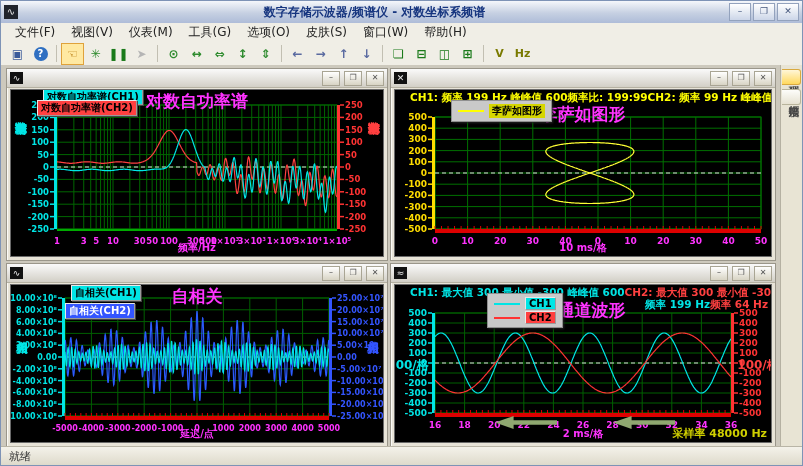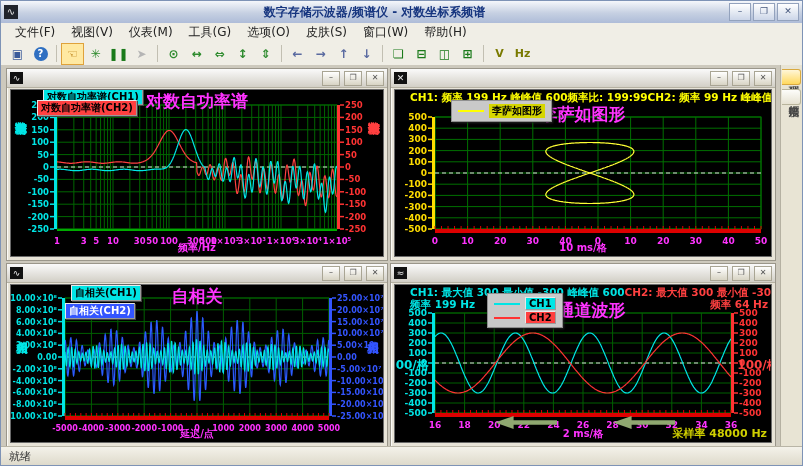--- a/index.html
+++ b/index.html
@@ -763,21 +763,21 @@
             <text x="276.8" y="143" fill="#ff33ff" text-anchor="middle" font-size="9" font-weight="bold">32</text>
             <text x="306.40000000000003" y="143" fill="#ff33ff" text-anchor="middle" font-size="9" font-weight="bold">34</text>
             <text x="336" y="143" fill="#ff33ff" text-anchor="middle" font-size="9" font-weight="bold">36</text>
             <polyline points="40.0,51.7 40.6,51.0 41.2,50.4 41.8,49.9 42.4,49.4 43.0,49.0 43.6,48.6 44.1,48.4 44.7,48.2 45.3,48.0 45.9,48.0 46.5,48.0 47.1,48.1 47.7,48.3 48.3,48.6 48.9,48.9 49.5,49.3 50.1,49.8 50.7,50.3 51.2,50.9 51.8,51.6 52.4,52.4 53.0,53.2 53.6,54.0 54.2,55.0 54.8,56.0 55.4,57.0 56.0,58.1 56.6,59.3 57.2,60.4 57.8,61.7 58.4,63.0 58.9,64.3 59.5,65.6 60.1,67.0 60.7,68.4 61.3,69.9 61.9,71.3 62.5,72.8 63.1,74.3 63.7,75.8 64.3,77.3 64.9,78.8 65.5,80.3 66.0,81.7 66.6,83.2 67.2,84.7 67.8,86.2 68.4,87.6 69.0,89.0 69.6,90.4 70.2,91.7 70.8,93.0 71.4,94.3 72.0,95.6 72.6,96.8 73.2,97.9 73.7,99.0 74.3,100.0 74.9,101.0 75.5,102.0 76.1,102.8 76.7,103.6 77.3,104.4 77.9,105.1 78.5,105.7 79.1,106.2 79.7,106.7 80.3,107.1 80.8,107.4 81.4,107.7 82.0,107.9 82.6,108.0 83.2,108.0 83.8,108.0 84.4,107.8 85.0,107.6 85.6,107.4 86.2,107.0 86.8,106.6 87.4,106.1 88.0,105.6 88.5,104.9 89.1,104.3 89.7,103.5 90.3,102.7 90.9,101.8 91.5,100.8 92.1,99.8 92.7,98.8 93.3,97.7 93.9,96.5 94.5,95.3 95.1,94.1 95.6,92.8 96.2,91.5 96.8,90.1 97.4,88.7 98.0,87.3 98.6,85.9 99.2,84.4 99.8,82.9 100.4,81.5 101.0,80.0 101.6,78.5 102.2,77.0 102.8,75.5 103.3,74.0 103.9,72.5 104.5,71.0 105.1,69.6 105.7,68.2 106.3,66.7 106.9,65.4 107.5,64.0 108.1,62.7 108.7,61.4 109.3,60.2 109.9,59.0 110.4,57.9 111.0,56.8 111.6,55.8 112.2,54.8 112.8,53.9 113.4,53.0 114.0,52.2 114.6,51.5 115.2,50.8 115.8,50.2 116.4,49.7 117.0,49.2 117.6,48.8 118.1,48.5 118.7,48.3 119.3,48.1 119.9,48.0 120.5,48.0 121.1,48.1 121.7,48.2 122.3,48.4 122.9,48.7 123.5,49.0 124.1,49.5 124.7,50.0 125.2,50.5 125.8,51.2 126.4,51.9 127.0,52.6 127.6,53.5 128.2,54.4 128.8,55.3 129.4,56.3 130.0,57.4 130.6,58.5 131.2,59.7 131.8,60.9 132.4,62.2 132.9,63.4 133.5,64.8 134.1,66.1 134.7,67.5 135.3,69.0 135.9,70.4 136.5,71.9 137.1,73.3 137.7,74.8 138.3,76.3 138.9,77.8 139.5,79.3 140.0,80.8 140.6,82.3 141.2,83.8 141.8,85.2 142.4,86.7 143.0,88.1 143.6,89.5 144.2,90.9 144.8,92.2 145.4,93.5 146.0,94.8 146.6,96.0 147.2,97.2 147.7,98.3 148.3,99.4 148.9,100.4 149.5,101.4 150.1,102.3 150.7,103.1 151.3,103.9 151.9,104.7 152.5,105.3 153.1,105.9 153.7,106.4 154.3,106.9 154.8,107.2 155.4,107.5 156.0,107.8 156.6,107.9 157.2,108.0 157.8,108.0 158.4,107.9 159.0,107.8 159.6,107.6 160.2,107.3 160.8,106.9 161.4,106.4 162.0,105.9 162.5,105.4 163.1,104.7 163.7,104.0 164.3,103.2 164.9,102.4 165.5,101.4 166.1,100.5 166.7,99.5 167.3,98.4 167.9,97.3 168.5,96.1 169.1,94.9 169.6,93.6 170.2,92.3 170.8,91.0 171.4,89.6 172.0,88.2 172.6,86.8 173.2,85.3 173.8,83.9 174.4,82.4 175.0,80.9 175.6,79.4 176.2,77.9 176.8,76.4 177.3,74.9 177.9,73.4 178.5,72.0 179.1,70.5 179.7,69.0 180.3,67.6 180.9,66.2 181.5,64.9 182.1,63.5 182.7,62.2 183.3,61.0 183.9,59.8 184.4,58.6 185.0,57.5 185.6,56.4 186.2,55.4 186.8,54.4 187.4,53.5 188.0,52.7 188.6,51.9 189.2,51.2 189.8,50.6 190.4,50.0 191.0,49.5 191.6,49.1 192.1,48.7 192.7,48.4 193.3,48.2 193.9,48.1 194.5,48.0 195.1,48.0 195.7,48.1 196.3,48.3 196.9,48.5 197.5,48.8 198.1,49.2 198.7,49.6 199.2,50.2 199.8,50.8 200.4,51.4 201.0,52.2 201.6,53.0 202.2,53.8 202.8,54.7 203.4,55.7 204.0,56.7 204.6,57.8 205.2,59.0 205.8,60.1 206.4,61.4 206.9,62.6 207.5,63.9 208.1,65.3 208.7,66.7 209.3,68.1 209.9,69.5 210.5,70.9 211.1,72.4 211.7,73.9 212.3,75.4 212.9,76.9 213.5,78.4 214.0,79.9 214.6,81.4 215.2,82.8 215.8,84.3 216.4,85.8 217.0,87.2 217.6,88.6 218.2,90.0 218.8,91.4 219.4,92.7 220.0,94.0 220.6,95.2 221.2,96.5 221.7,97.6 222.3,98.7 222.9,99.8 223.5,100.8 224.1,101.7 224.7,102.6 225.3,103.4 225.9,104.2 226.5,104.9 227.1,105.5 227.7,106.1 228.3,106.6 228.8,107.0 229.4,107.4 230.0,107.6 230.6,107.8 231.2,107.9 231.8,108.0 232.4,108.0 233.0,107.9 233.6,107.7 234.2,107.4 234.8,107.1 235.4,106.7 236.0,106.3 236.5,105.7 237.1,105.1 237.7,104.4 238.3,103.7 238.9,102.9 239.5,102.0 240.1,101.1 240.7,100.1 241.3,99.1 241.9,98.0 242.5,96.8 243.1,95.6 243.6,94.4 244.2,93.1 244.8,91.8 245.4,90.5 246.0,89.1 246.6,87.7 247.2,86.2 247.8,84.8 248.4,83.3 249.0,81.8 249.6,80.4 250.2,78.9 250.8,77.4 251.3,75.9 251.9,74.4 252.5,72.9 253.1,71.4 253.7,70.0 254.3,68.5 254.9,67.1 255.5,65.7 256.1,64.4 256.7,63.0 257.3,61.8 257.9,60.5 258.4,59.3 259.0,58.2 259.6,57.1 260.2,56.0 260.8,55.0 261.4,54.1 262.0,53.2 262.6,52.4 263.2,51.7 263.8,51.0 264.4,50.4 265.0,49.8 265.6,49.3 266.1,48.9 266.7,48.6 267.3,48.3 267.9,48.1 268.5,48.0 269.1,48.0 269.7,48.0 270.3,48.2 270.9,48.3 271.5,48.6 272.1,48.9 272.7,49.4 273.2,49.8 273.8,50.4 274.4,51.0 275.0,51.7 275.6,52.4 276.2,53.3 276.8,54.1 277.4,55.1 278.0,56.1 278.6,57.1 279.2,58.2 279.8,59.4 280.4,60.6 280.9,61.8 281.5,63.1 282.1,64.4 282.7,65.8 283.3,67.2 283.9,68.6 284.5,70.0 285.1,71.5 285.7,72.9 286.3,74.4 286.9,75.9 287.5,77.4 288.0,78.9 288.6,80.4 289.2,81.9 289.8,83.4 290.4,84.9 291.0,86.3 291.6,87.7 292.2,89.2 292.8,90.5 293.4,91.9 294.0,93.2 294.6,94.5 295.2,95.7 295.7,96.9 296.3,98.0 296.9,99.1 297.5,100.2 298.1,101.1 298.7,102.1 299.3,102.9 299.9,103.7 300.5,104.5 301.1,105.1 301.7,105.8 302.3,106.3 302.8,106.8 303.4,107.1 304.0,107.5 304.6,107.7 305.2,107.9 305.8,108.0 306.4,108.0 307.0,107.9 307.6,107.8 308.2,107.6 308.8,107.3 309.4,107.0 310.0,106.6 310.5,106.1 311.1,105.5 311.7,104.9 312.3,104.2 312.9,103.4 313.5,102.6 314.1,101.7 314.7,100.7 315.3,99.7 315.9,98.7 316.5,97.6 317.1,96.4 317.6,95.2 318.2,93.9 318.8,92.6 319.4,91.3 320.0,90.0 320.6,88.6 321.2,87.1 321.8,85.7 322.4,84.3 323.0,82.8 323.6,81.3 324.2,79.8 324.8,78.3 325.3,76.8 325.9,75.3 326.5,73.8 327.1,72.3 327.7,70.9 328.3,69.4 328.9,68.0 329.5,66.6 330.1,65.2 330.7,63.9 331.3,62.6 331.9,61.3 332.4,60.1 333.0,58.9 333.6,57.8 334.2,56.7 334.8,55.7 335.4,54.7 336.0,53.8" fill="none" stroke="#00e5e5" stroke-width="1.2" clip-path="url(#cp-waveform)"></polyline>
             <polyline points="40.0,95.1 40.6,95.7 41.2,96.3 41.8,96.9 42.4,97.5 43.0,98.0 43.6,98.6 44.1,99.1 44.7,99.6 45.3,100.2 45.9,100.6 46.5,101.1 47.1,101.6 47.7,102.1 48.3,102.5 48.9,102.9 49.5,103.3 50.1,103.7 50.7,104.1 51.2,104.5 51.8,104.8 52.4,105.1 53.0,105.4 53.6,105.7 54.2,106.0 54.8,106.3 55.4,106.5 56.0,106.7 56.6,106.9 57.2,107.1 57.8,107.3 58.4,107.4 58.9,107.6 59.5,107.7 60.1,107.8 60.7,107.9 61.3,107.9 61.9,108.0 62.5,108.0 63.1,108.0 63.7,108.0 64.3,108.0 64.9,107.9 65.5,107.8 66.0,107.7 66.6,107.6 67.2,107.5 67.8,107.4 68.4,107.2 69.0,107.0 69.6,106.8 70.2,106.6 70.8,106.4 71.4,106.1 72.0,105.9 72.6,105.6 73.2,105.3 73.7,105.0 74.3,104.6 74.9,104.3 75.5,103.9 76.1,103.5 76.7,103.1 77.3,102.7 77.9,102.3 78.5,101.8 79.1,101.4 79.7,100.9 80.3,100.4 80.8,99.9 81.4,99.4 82.0,98.8 82.6,98.3 83.2,97.7 83.8,97.2 84.4,96.6 85.0,96.0 85.6,95.4 86.2,94.8 86.8,94.2 87.4,93.5 88.0,92.9 88.5,92.2 89.1,91.6 89.7,90.9 90.3,90.2 90.9,89.5 91.5,88.9 92.1,88.2 92.7,87.4 93.3,86.7 93.9,86.0 94.5,85.3 95.1,84.6 95.6,83.8 96.2,83.1 96.8,82.4 97.4,81.6 98.0,80.9 98.6,80.1 99.2,79.4 99.8,78.7 100.4,77.9 101.0,77.2 101.6,76.4 102.2,75.7 102.8,74.9 103.3,74.2 103.9,73.4 104.5,72.7 105.1,72.0 105.7,71.2 106.3,70.5 106.9,69.8 107.5,69.1 108.1,68.4 108.7,67.7 109.3,67.0 109.9,66.3 110.4,65.6 111.0,64.9 111.6,64.3 112.2,63.6 112.8,62.9 113.4,62.3 114.0,61.7 114.6,61.1 115.2,60.4 115.8,59.8 116.4,59.3 117.0,58.7 117.6,58.1 118.1,57.6 118.7,57.0 119.3,56.5 119.9,56.0 120.5,55.5 121.1,55.0 121.7,54.5 122.3,54.1 122.9,53.6 123.5,53.2 124.1,52.8 124.7,52.4 125.2,52.0 125.8,51.6 126.4,51.3 127.0,51.0 127.6,50.6 128.2,50.3 128.8,50.1 129.4,49.8 130.0,49.6 130.6,49.3 131.2,49.1 131.8,48.9 132.4,48.8 132.9,48.6 133.5,48.5 134.1,48.3 134.7,48.2 135.3,48.1 135.9,48.1 136.5,48.0 137.1,48.0 137.7,48.0 138.3,48.0 138.9,48.0 139.5,48.1 140.0,48.1 140.6,48.2 141.2,48.3 141.8,48.5 142.4,48.6 143.0,48.7 143.6,48.9 144.2,49.1 144.8,49.3 145.4,49.6 146.0,49.8 146.6,50.1 147.2,50.3 147.7,50.6 148.3,51.0 148.9,51.3 149.5,51.6 150.1,52.0 150.7,52.4 151.3,52.8 151.9,53.2 152.5,53.6 153.1,54.1 153.7,54.5 154.3,55.0 154.8,55.5 155.4,56.0 156.0,56.5 156.6,57.0 157.2,57.6 157.8,58.1 158.4,58.7 159.0,59.2 159.6,59.8 160.2,60.4 160.8,61.0 161.4,61.7 162.0,62.3 162.5,62.9 163.1,63.6 163.7,64.2 164.3,64.9 164.9,65.6 165.5,66.3 166.1,67.0 166.7,67.7 167.3,68.4 167.9,69.1 168.5,69.8 169.1,70.5 169.6,71.2 170.2,72.0 170.8,72.7 171.4,73.4 172.0,74.2 172.6,74.9 173.2,75.7 173.8,76.4 174.4,77.2 175.0,77.9 175.6,78.6 176.2,79.4 176.8,80.1 177.3,80.9 177.9,81.6 178.5,82.4 179.1,83.1 179.7,83.8 180.3,84.6 180.9,85.3 181.5,86.0 182.1,86.7 182.7,87.4 183.3,88.1 183.9,88.8 184.4,89.5 185.0,90.2 185.6,90.9 186.2,91.6 186.8,92.2 187.4,92.9 188.0,93.5 188.6,94.2 189.2,94.8 189.8,95.4 190.4,96.0 191.0,96.6 191.6,97.2 192.1,97.7 192.7,98.3 193.3,98.8 193.9,99.4 194.5,99.9 195.1,100.4 195.7,100.9 196.3,101.4 196.9,101.8 197.5,102.3 198.1,102.7 198.7,103.1 199.2,103.5 199.8,103.9 200.4,104.3 201.0,104.6 201.6,105.0 202.2,105.3 202.8,105.6 203.4,105.9 204.0,106.1 204.6,106.4 205.2,106.6 205.8,106.8 206.4,107.0 206.9,107.2 207.5,107.4 208.1,107.5 208.7,107.6 209.3,107.7 209.9,107.8 210.5,107.9 211.1,108.0 211.7,108.0 212.3,108.0 212.9,108.0 213.5,108.0 214.0,107.9 214.6,107.9 215.2,107.8 215.8,107.7 216.4,107.6 217.0,107.4 217.6,107.3 218.2,107.1 218.8,106.9 219.4,106.7 220.0,106.5 220.6,106.3 221.2,106.0 221.7,105.7 222.3,105.4 222.9,105.1 223.5,104.8 224.1,104.5 224.7,104.1 225.3,103.7 225.9,103.3 226.5,102.9 227.1,102.5 227.7,102.1 228.3,101.6 228.8,101.1 229.4,100.7 230.0,100.2 230.6,99.6 231.2,99.1 231.8,98.6 232.4,98.0 233.0,97.5 233.6,96.9 234.2,96.3 234.8,95.7 235.4,95.1 236.0,94.5 236.5,93.9 237.1,93.2 237.7,92.6 238.3,91.9 238.9,91.3 239.5,90.6 240.1,89.9 240.7,89.2 241.3,88.5 241.9,87.8 242.5,87.1 243.1,86.4 243.6,85.7 244.2,85.0 244.8,84.2 245.4,83.5 246.0,82.8 246.6,82.0 247.2,81.3 247.8,80.5 248.4,79.8 249.0,79.0 249.6,78.3 250.2,77.6 250.8,76.8 251.3,76.1 251.9,75.3 252.5,74.6 253.1,73.8 253.7,73.1 254.3,72.4 254.9,71.6 255.5,70.9 256.1,70.2 256.7,69.5 257.3,68.7 257.9,68.0 258.4,67.3 259.0,66.6 259.6,66.0 260.2,65.3 260.8,64.6 261.4,63.9 262.0,63.3 262.6,62.6 263.2,62.0 263.8,61.4 264.4,60.8 265.0,60.2 265.6,59.6 266.1,59.0 266.7,58.4 267.3,57.8 267.9,57.3 268.5,56.8 269.1,56.2 269.7,55.7 270.3,55.2 270.9,54.8 271.5,54.3 272.1,53.9 272.7,53.4 273.2,53.0 273.8,52.6 274.4,52.2 275.0,51.8 275.6,51.5 276.2,51.1 276.8,50.8 277.4,50.5 278.0,50.2 278.6,49.9 279.2,49.7 279.8,49.4 280.4,49.2 280.9,49.0 281.5,48.8 282.1,48.7 282.7,48.5 283.3,48.4 283.9,48.3 284.5,48.2 285.1,48.1 285.7,48.1 286.3,48.0 286.9,48.0 287.5,48.0 288.0,48.0 288.6,48.1 289.2,48.1 289.8,48.2 290.4,48.3 291.0,48.4 291.6,48.5 292.2,48.7 292.8,48.8 293.4,49.0 294.0,49.2 294.6,49.4 295.2,49.7 295.7,49.9 296.3,50.2 296.9,50.5 297.5,50.8 298.1,51.1 298.7,51.5 299.3,51.8 299.9,52.2 300.5,52.6 301.1,53.0 301.7,53.4 302.3,53.8 302.8,54.3 303.4,54.7 304.0,55.2 304.6,55.7 305.2,56.2 305.8,56.7 306.4,57.3 307.0,57.8 307.6,58.4 308.2,58.9 308.8,59.5 309.4,60.1 310.0,60.7 310.5,61.3 311.1,62.0 311.7,62.6 312.3,63.2 312.9,63.9 313.5,64.6 314.1,65.2 314.7,65.9 315.3,66.6 315.9,67.3 316.5,68.0 317.1,68.7 317.6,69.4 318.2,70.1 318.8,70.9 319.4,71.6 320.0,72.3 320.6,73.0 321.2,73.8 321.8,74.5 322.4,75.3 323.0,76.0 323.6,76.8 324.2,77.5 324.8,78.3 325.3,79.0 325.9,79.7 326.5,80.5 327.1,81.2 327.7,82.0 328.3,82.7 328.9,83.4 329.5,84.2 330.1,84.9 330.7,85.6 331.3,86.4 331.9,87.1 332.4,87.8 333.0,88.5 333.6,89.2 334.2,89.9 334.8,90.5 335.4,91.2 336.0,91.9" fill="none" stroke="#ff3333" stroke-width="1.2" clip-path="url(#cp-waveform)"></polyline>
           </svg>
         <div class="hline" style="top:1px;">
           <span class="cyan-t">CH1: 最大值 300  最小值 -300  峰峰值 600</span>
           <span class="red-t">CH2: 最大值 300  最小值 -300  峰峰值 600</span>
         </div>
-        <div class="hline" style="top:13px;">
+        <div class="hline" style="top:13px;justify-content:flex-end;">
           <span class="cyan-t">频率 199 Hz</span>
           <span class="red-t">频率 64 Hz</span>
         </div>
         <div class="ptitle" style="top:14px;z-index:1;">双通道波形</div>
         <div class="legend-panel" style="left:92px;top:8px;">
           <div class="legend-row">
             <span class="legend-line" style="border-color:#00e5e5;"></span>
             <span class="legend-box cyan-bg" style="position:static;box-shadow:none;">CH1</span>
           </div>
           <div class="legend-row">

